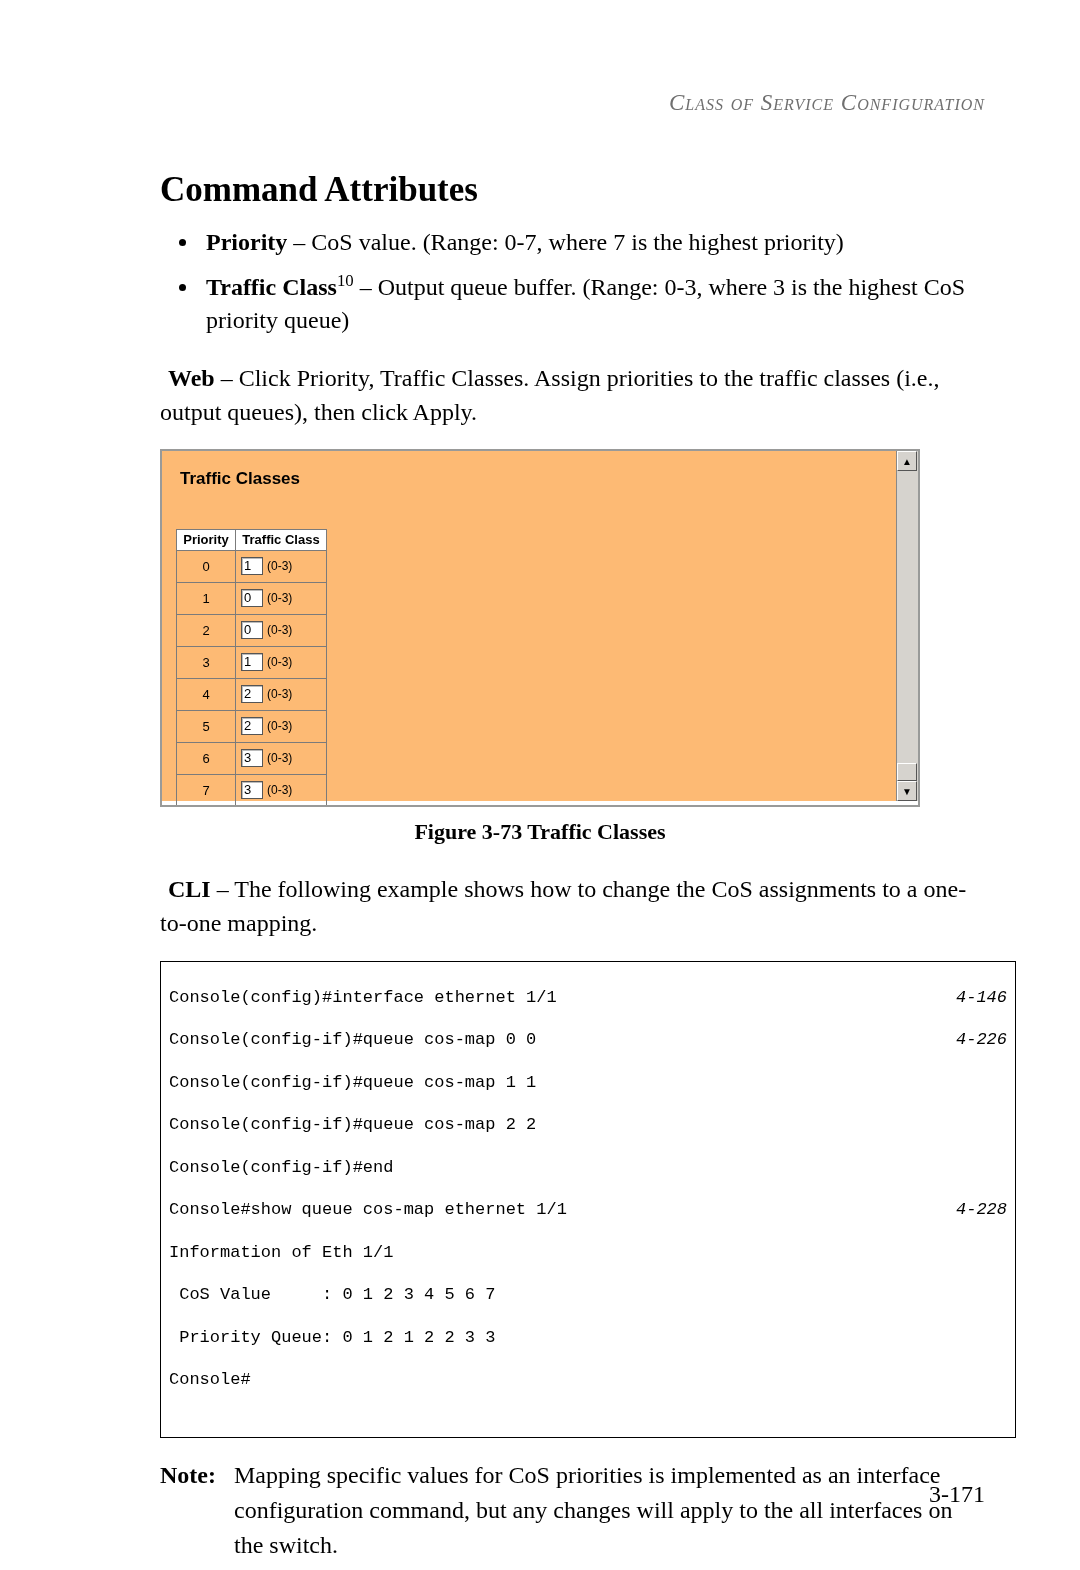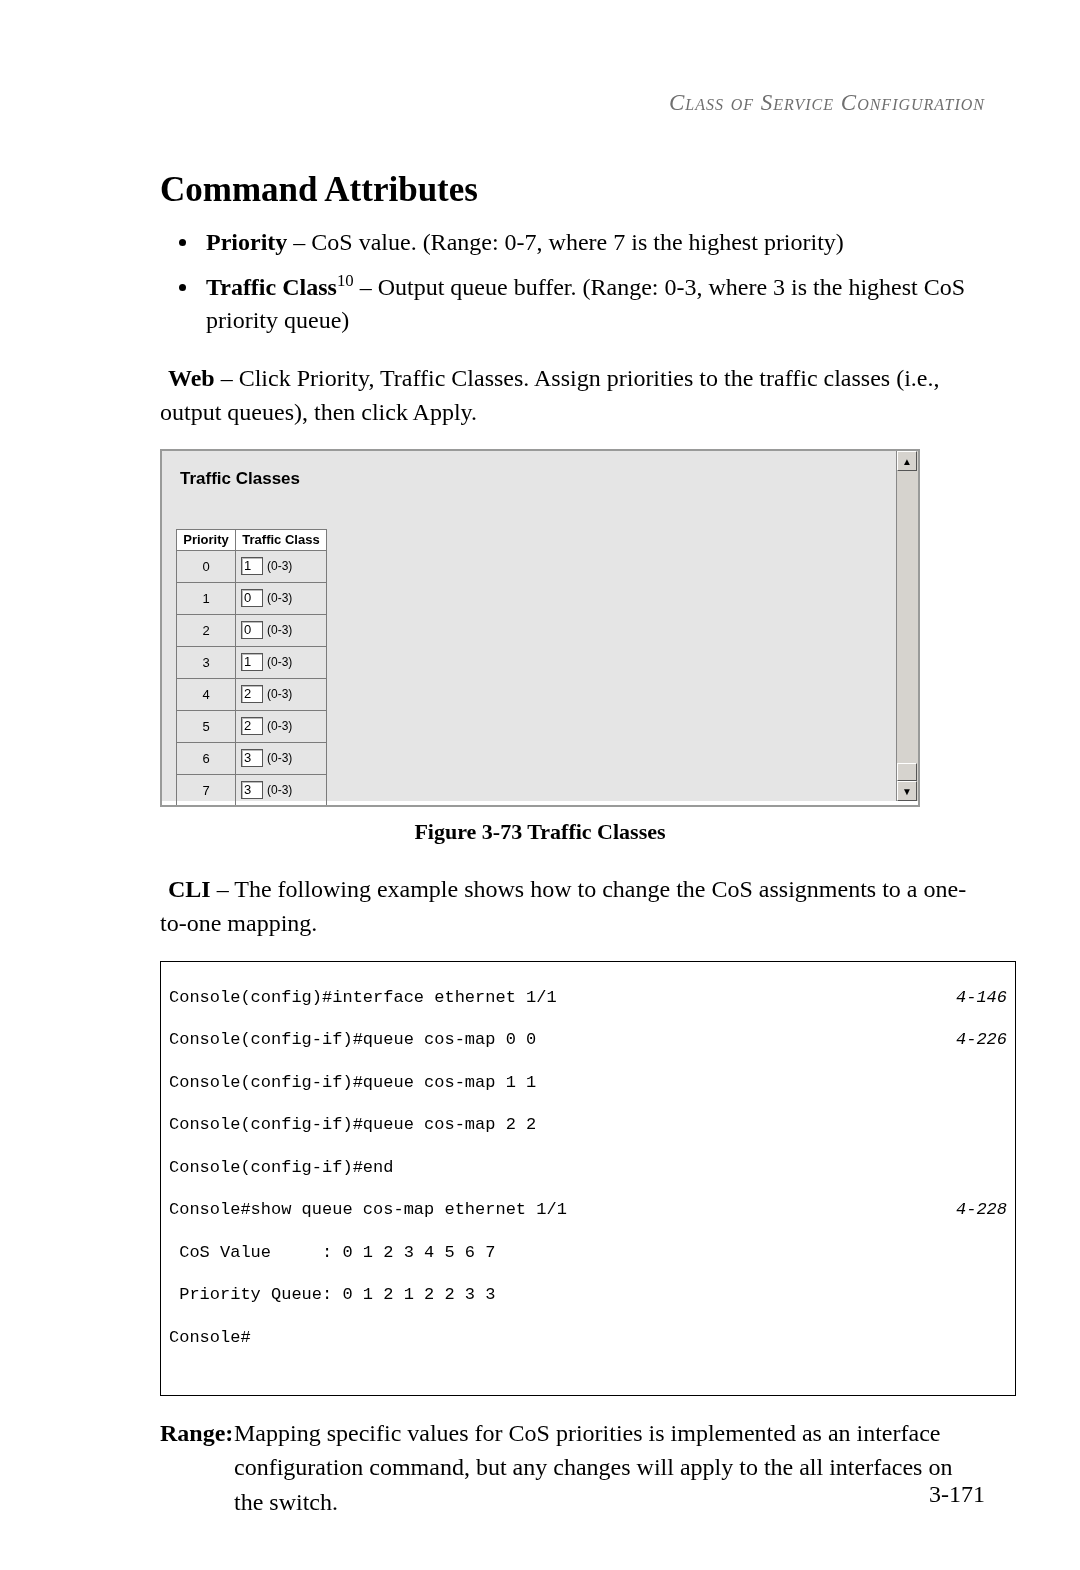--- a/index.html
+++ b/index.html
@@ -68,21 +68,21 @@
     position: relative;
     background: #fff;
     overflow: hidden;
     font-family: Arial, sans-serif;
   }
   .web-shot .content-area {
     position: absolute;
     left: 0; top: 0;
     width: 734px;
     height: 350px;
-    background: #e5e5e5;
+    background: #fdba74;
   }
   .web-shot .title-l {
     position: absolute;
     left: 18px;
     top: 18px;
     font-size: 17px;
     font-weight: bold;
   }
   .tc-table {
     position: absolute;
@@ -303,24 +303,25 @@
     <span class="bold">CLI</span><span> – The following example shows how to change the CoS assignments to a one-to-one mapping.</span>
   </div>
 
   <div class="cli-box">
 <div class="cli-line"><span>Console(config)#interface ethernet 1/1</span><span class="cli-ref">4-146</span></div>
 <div class="cli-line"><span>Console(config-if)#queue cos-map 0 0</span><span class="cli-ref">4-226</span></div>
 <div class="cli-line"><span>Console(config-if)#queue cos-map 1 1</span><span class="cli-ref"></span></div>
 <div class="cli-line"><span>Console(config-if)#queue cos-map 2 2</span><span class="cli-ref"></span></div>
 <div class="cli-line"><span>Console(config-if)#end</span><span class="cli-ref"></span></div>
 <div class="cli-line"><span>Console#show queue cos-map ethernet 1/1</span><span class="cli-ref">4-228</span></div>
+<div class="cli-line"><span>Information of Eth 1/1</span><span class="cli-ref"></span></div>
 <div class="cli-line"><span> CoS Value     : 0 1 2 3 4 5 6 7</span><span class="cli-ref"></span></div>
 <div class="cli-line"><span> Priority Queue: 0 1 2 1 2 2 3 3</span><span class="cli-ref"></span></div>
 <div class="cli-line"><span>Console#</span><span class="cli-ref"></span></div>
   </div>
 
   <div class="note-block">
-    <div class="note-label">Range:</div>
+    <div class="note-label">Note:</div>
     <div class="note-text">Mapping specific values for CoS priorities is implemented as an interface configuration command, but any changes will apply to the all interfaces on the switch.</div>
   </div>
 
   <div class="page-number">3-171</div>
 </div>
 
 </body></html>

